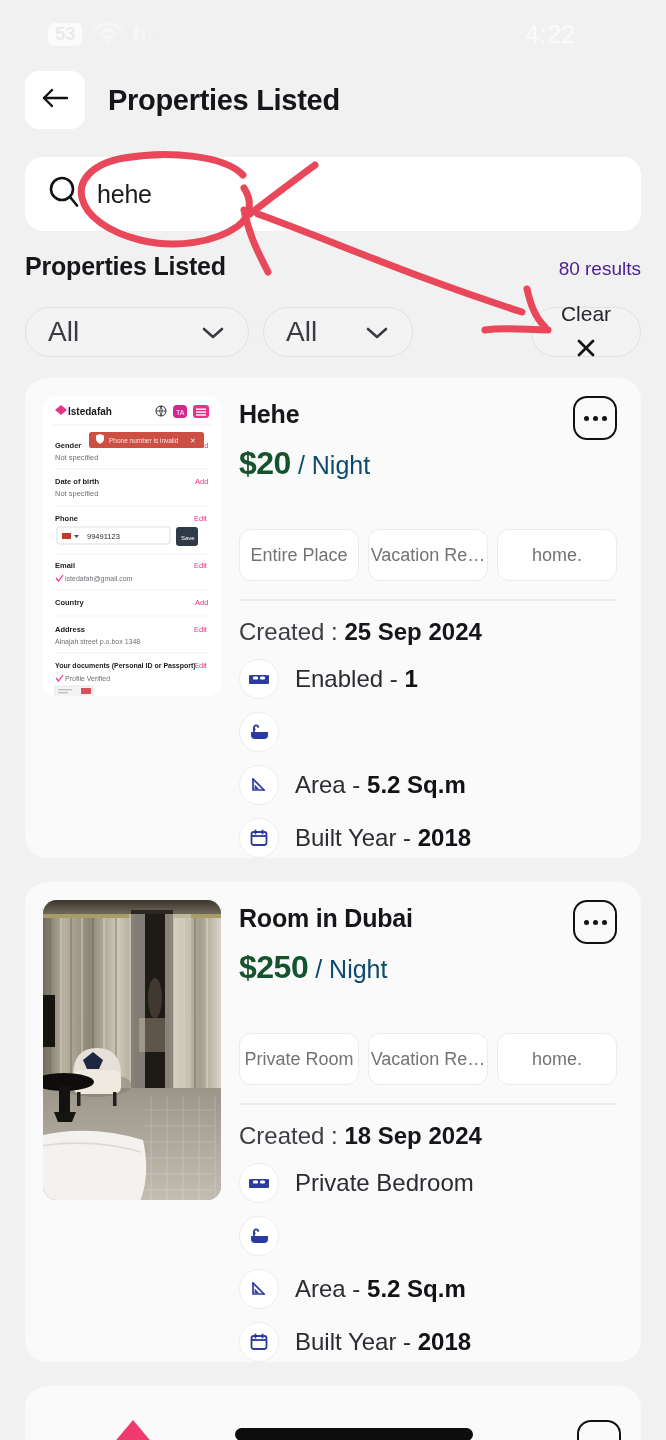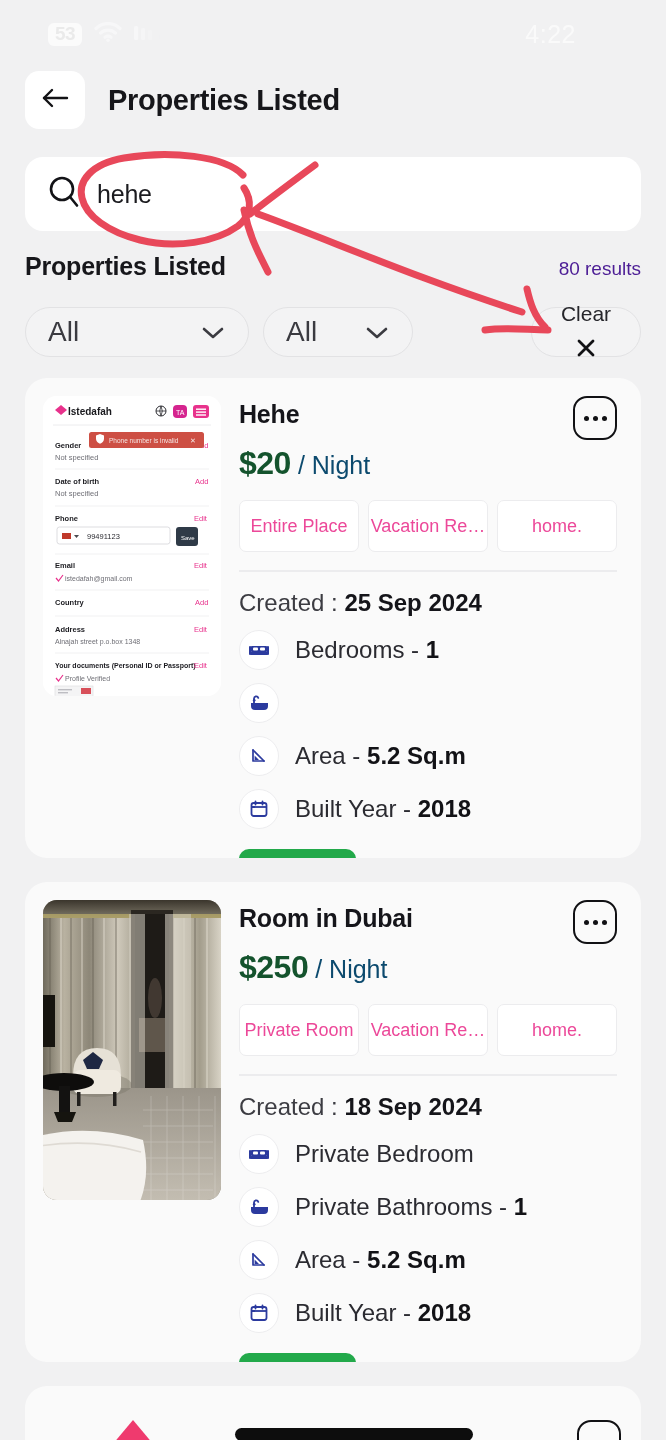--- a/index.html
+++ b/index.html
@@ -161,25 +161,26 @@
   .price-row { margin-top: 5px; display: flex; align-items: baseline; }
   .price { font-size: 32px; font-weight: bold; color: #14532d; letter-spacing: -0.5px; }
   .per-night { font-size: 25px; color: #0c4a6e; margin-left: 7px; }
 
   .tag-row { margin-top: 18px; display: flex; gap: 9px; }
   .tag {
     flex: 1 1 0; min-width: 0;
     height: 52px;
     background: #ffffff;
     border: 1.5px solid #ececee;
-    border-radius: 7px;
+    border-radius: 12px;
     display: flex; align-items: center; justify-content: center;
-    font-size: 18px; color: #ec4899;
+    font-size: 18px; color: #737373;
     overflow: hidden; white-space: nowrap;
     cursor: pointer;
+    margin-top: 29px;
   }
 
   .divider { margin-top: 18px; height: 1.5px; background: #ececee; }
 
   .created-row { margin-top: 17px; font-size: 24px; color: #3c3c42; }
   .created-row b { color: #15151a; font-weight: bold; }
 
   .feat { margin-top: 13px; display: flex; align-items: center; }
   .feat-ico {
     width: 40px; height: 40px; border-radius: 50%;
@@ -412,21 +413,21 @@
           <span class="feat-ico">
             <svg width="22" height="16" viewBox="0 0 22 16">
               <rect x="2" y="4" width="18" height="6" rx="2" fill="#2b3a9e"></rect>
               <rect x="2" y="10" width="18" height="3" rx="1" fill="#2b3a9e"></rect>
               <rect x="1" y="4" width="2" height="9" rx="1" fill="#2b3a9e"></rect>
               <rect x="19" y="4" width="2" height="9" rx="1" fill="#2b3a9e"></rect>
               <rect x="5" y="5.5" width="5" height="3" rx="1" fill="#ffffff"></rect>
               <rect x="12" y="5.5" width="5" height="3" rx="1" fill="#ffffff"></rect>
             </svg>
           </span>
-          <span class="feat-text"><span>Bedrooms - </span><b>1</b></span>
+          <span class="feat-text"><span>Enabled - </span><b>1</b></span>
         </div>
 
         <div class="feat">
           <span class="feat-ico">
             <svg width="22" height="18" viewBox="0 0 22 18">
               <path d="M3 9 h17 v3 a4 4 0 0 1 -4 4 H7 a4 4 0 0 1 -4 -4 z" fill="#2b3a9e"></path>
               <path d="M6 9 V4.5 a2.2 2.2 0 0 1 4.3 -0.6" stroke="#2b3a9e" stroke-width="1.8" fill="none" stroke-linecap="round"></path>
               <circle cx="6.2" cy="6.2" r="1.3" fill="#2b3a9e"></circle>
             </svg>
           </span>
@@ -579,21 +580,20 @@
         </div>
 
         <div class="feat">
           <span class="feat-ico">
             <svg width="22" height="18" viewBox="0 0 22 18">
               <path d="M3 9 h17 v3 a4 4 0 0 1 -4 4 H7 a4 4 0 0 1 -4 -4 z" fill="#2b3a9e"></path>
               <path d="M6 9 V4.5 a2.2 2.2 0 0 1 4.3 -0.6" stroke="#2b3a9e" stroke-width="1.8" fill="none" stroke-linecap="round"></path>
               <circle cx="6.2" cy="6.2" r="1.3" fill="#2b3a9e"></circle>
             </svg>
           </span>
-          <span class="feat-text"><span>Private Bathrooms - </span><b>1</b></span>
         </div>
 
         <div class="feat">
           <span class="feat-ico">
             <svg width="20" height="18" viewBox="0 0 20 18">
               <path d="M4 3 V14 H15" stroke="#2b3a9e" stroke-width="1.7" fill="none" stroke-linecap="round" stroke-linejoin="round"></path>
               <path d="M4 3 L15 14" stroke="#2b3a9e" stroke-width="1.7" fill="none" stroke-linecap="round"></path>
               <path d="M5.6 8.5 L10 13 L5.6 13 z" fill="#2b3a9e"></path>
             </svg>
           </span>

